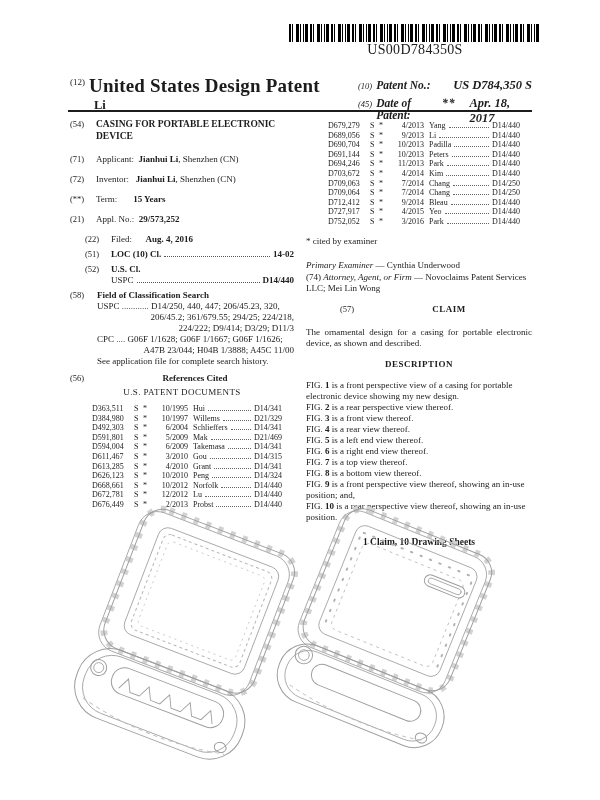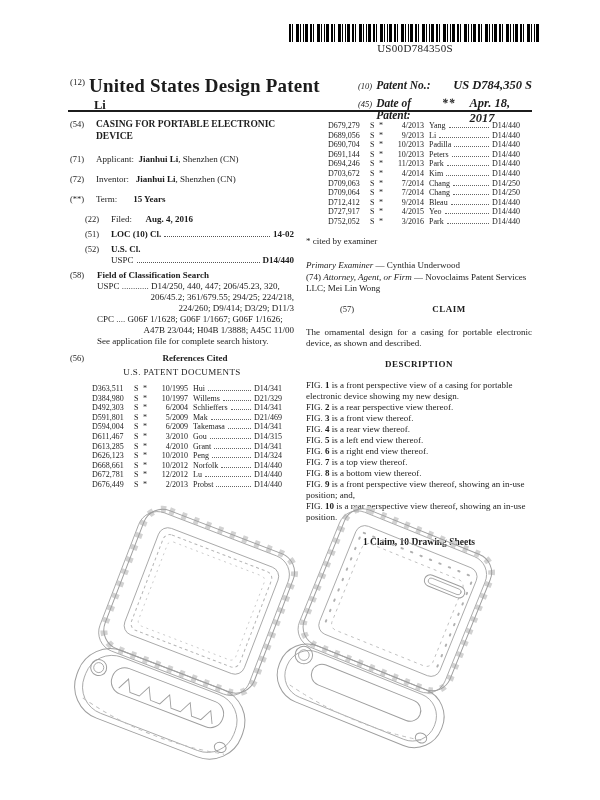--- a/index.html
+++ b/index.html
@@ -4,21 +4,21 @@
 <style>
   html,body{margin:0;padding:0;background:#ffffff;}
   .page{position:relative;width:600px;height:800px;background:#fff;overflow:hidden;
         font-family:"Liberation Serif","DejaVu Serif",serif;color:#1c1c1c;}
 
   
   .barcode-wrap{position:absolute;left:289px;top:24px;width:252px;text-align:center;}
   .barcode{height:18px;background:repeating-linear-gradient(90deg,
       #000 0 2px,#fff 2px 3px,#000 3px 4px,#fff 4px 7px,#000 7px 10px,#fff 10px 11px,
       #000 11px 12px,#fff 12px 14px,#000 14px 15px,#fff 15px 16px,#000 16px 19px,#fff 19px 21px);}
-  .barcode-text{font-size:11px;margin-top:0px;letter-spacing:.3px;}
+  .barcode-text{font-size:14px;margin-top:0px;letter-spacing:.3px;}
 
   
   .header{position:absolute;left:70px;top:64px;width:462px;display:flex;margin-top:11px;}
   .header-left{width:288px;}
   .kind-num{font-size:9px;vertical-align:7px;}
   .doc-title{font-size:19px;font-weight:bold;letter-spacing:.2px;}
   .inventor-line{font-size:12.5px;font-weight:bold;margin-left:24px;margin-top:1px;}
   .header-right{flex:1;font-size:11.5px;padding-top:3px;font-style:italic;}
   .hr-row{display:flex;align-items:baseline;margin-bottom:3px;}
   .hr-row .num{font-size:8.5px;margin-right:4px;}
@@ -133,20 +133,27 @@
     </div>
 
     <div class="field">
       <span class="fnum">(**)</span>
       <div class="fbody">
         <span>Term:</span>&nbsp;&nbsp;&nbsp;&nbsp;&nbsp;&nbsp;
         <span class="bold">15 Years</span>
       </div>
     </div>
 
+    <div class="field">
+      <span class="fnum">(21)</span>
+      <div class="fbody">
+        <span>Appl. No.:</span>&nbsp;
+        <span class="bold">29/573,252</span>
+      </div>
+    </div>
 
     <div class="field tight">
       <span class="fnum">(22)</span>
       <div class="fbody">
         <span>Filed:</span>&nbsp;&nbsp;&nbsp;&nbsp;&nbsp;
         <span class="bold">Aug. 4, 2016</span>
       </div>
     </div>
 
     <div class="field tight">
@@ -169,21 +176,21 @@
         </div>
       </div>
     </div>
 
     <div class="field" style="margin-bottom:6px;">
       <span class="fnum">(58)</span>
       <div class="fbody cls-lines">
         <div class="bold">Field of Classification Search</div>
         <div>USPC ............ D14/250, 440, 447; 206/45.23, 320,</div>
         <div class="cont">206/45.2; 361/679.55; 294/25; 224/218,</div>
-        <div class="cont">224/260; D9/414; D3/29; D11/3</div>
+        <div class="cont">224/222; D9/414; D3/29; D11/3</div>
         <div>CPC .... G06F 1/1628; G06F 1/1667; G06F 1/1626;</div>
         <div class="cont">A47B 23/044; H04B 1/3888; A45C 11/00</div>
         <div>See application file for complete search history.</div>
       </div>
     </div>
 
     <div class="field" style="margin-bottom:3px;margin-top:6px;">
       <span class="fnum">(56)</span>
       <div class="fbody center bold">References Cited</div>
     </div>

